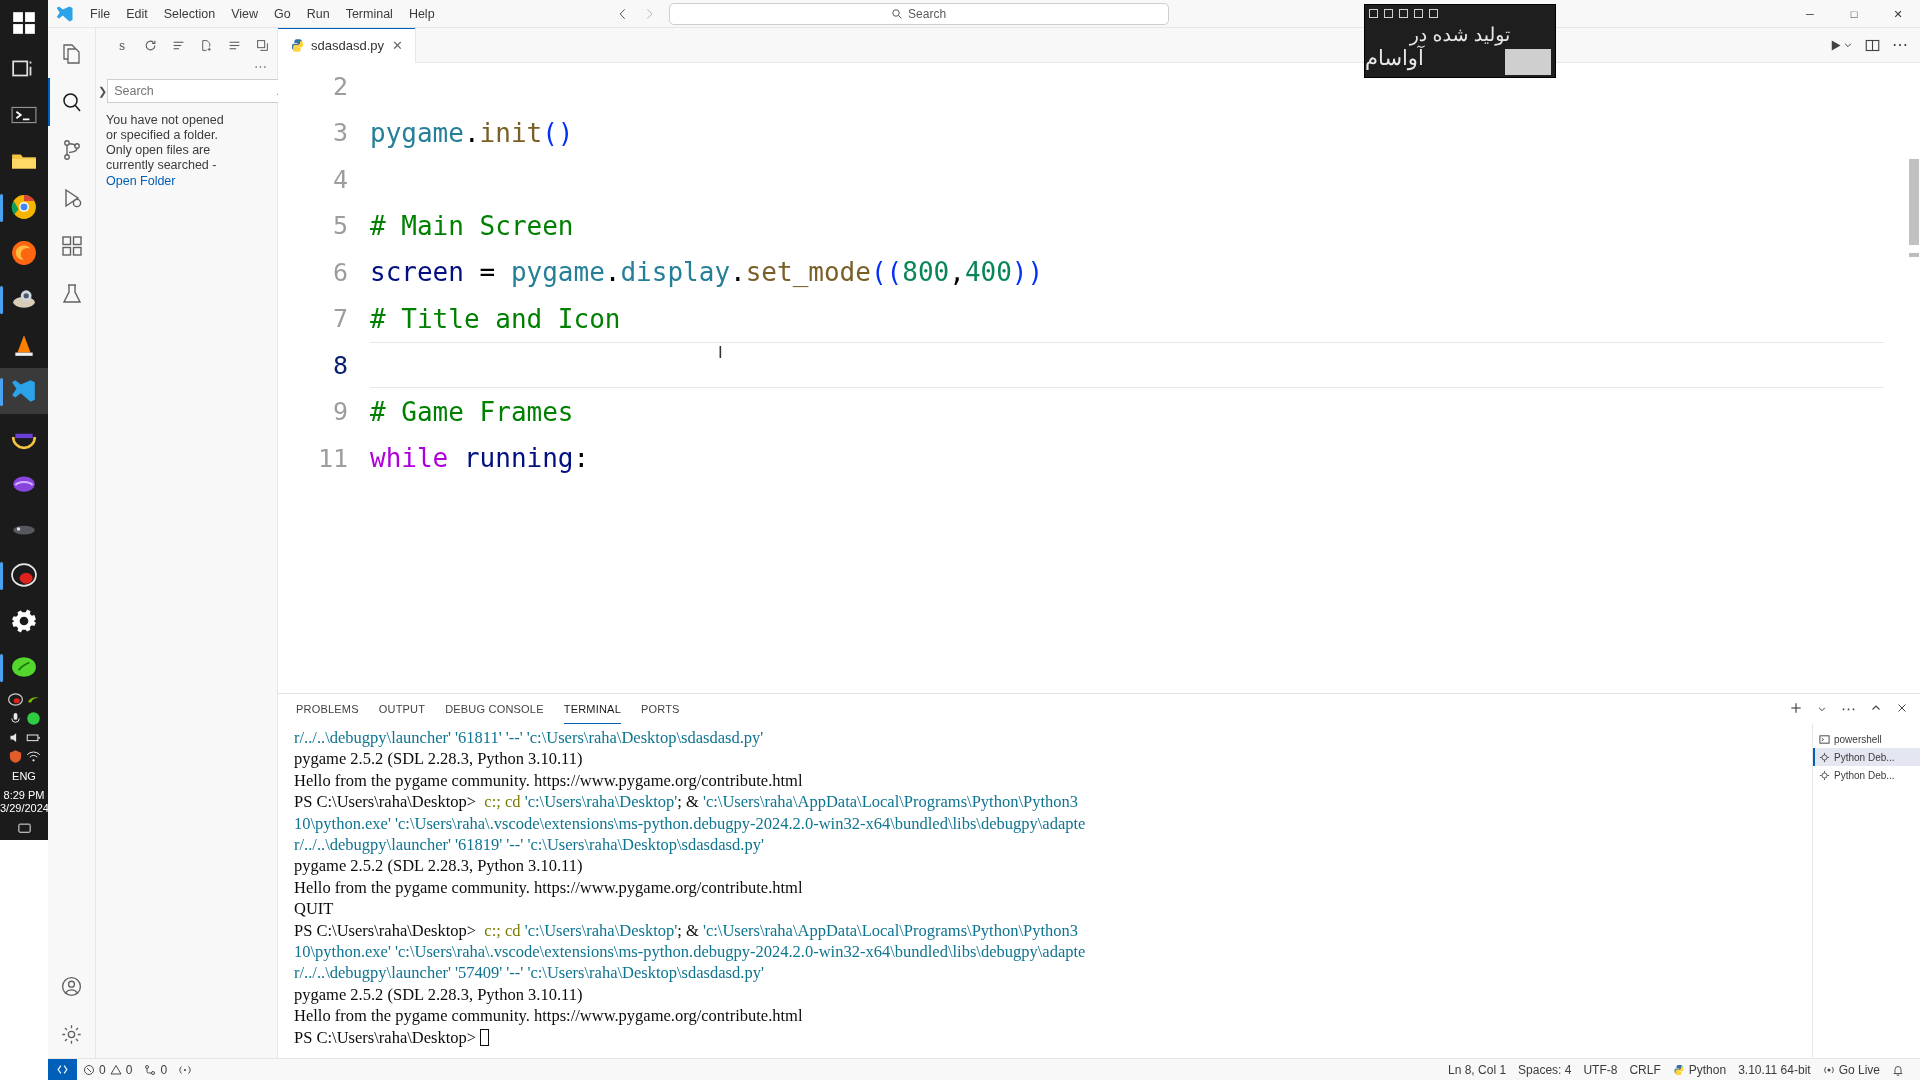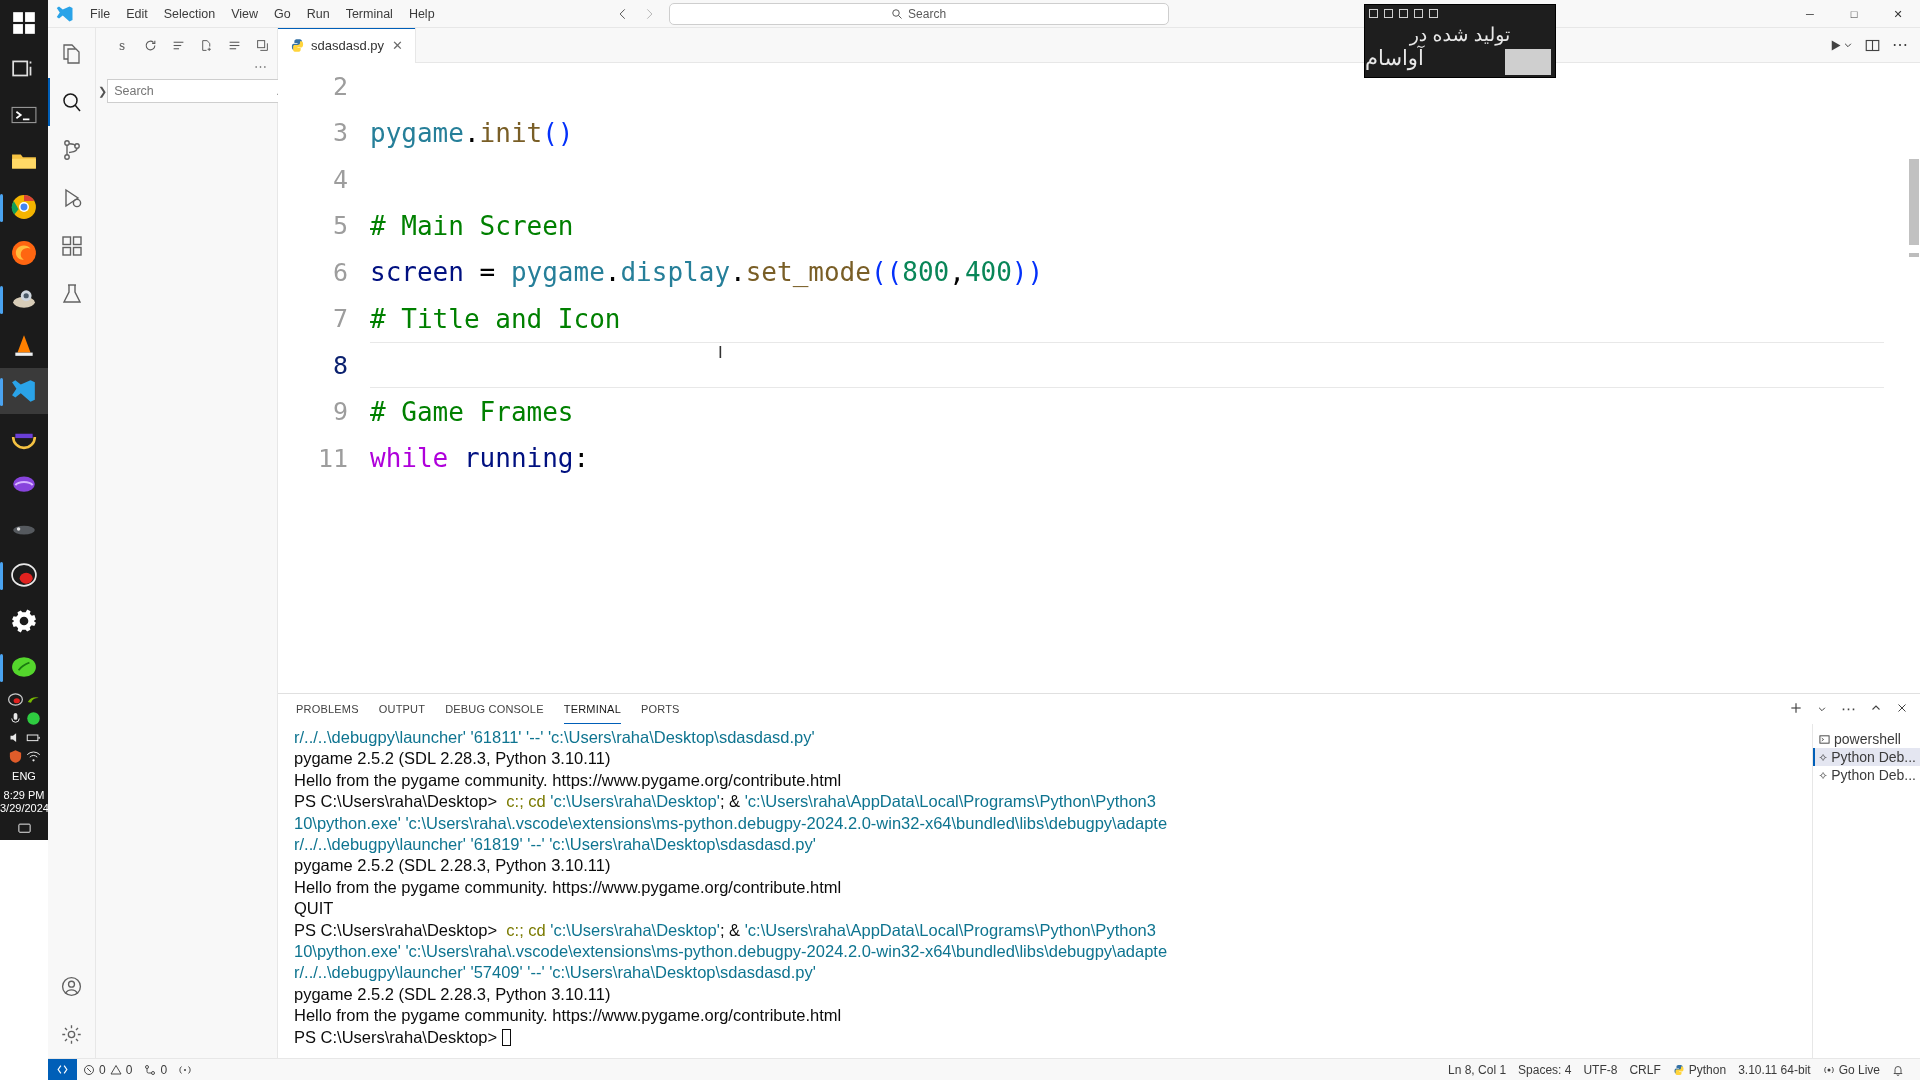--- a/index.html
+++ b/index.html
@@ -115,30 +115,30 @@
     flex-shrink:0; }
   .ptab { font-size:11px; letter-spacing:.2px; color:#424242; padding:0 10px;
     height:30px; line-height:30px; position:relative; text-transform:uppercase; }
   .ptab.active { color:#1a1a1a; }
   .ptab.active::after { content:""; position:absolute; left:10px; right:10px;
     bottom:0; height:1px; background:#005fb8; }
   #panel-actions { margin-left:auto; display:flex; align-items:center; gap:14px;
     padding-right:12px; color:#424242; font-size:13px; }
   #panel-body { flex:1; display:flex; min-height:0; }
   #term { flex:1; padding:3px 0 0 16px; overflow:hidden; min-width:0; }
-  .tline { font-family:Liberation Sans, sans-serif; font-size:16.5px;
+  .tline { font-family:Liberation Serif, serif; font-size:16.5px;
     line-height:21.4px; white-space:pre; color:#0c0c0c; }
   .tk-path { color:#0e7490; }
   .tk-cmd  { color:#7a7a00; }
   .tk-plain{ color:#0c0c0c; }
   .cursor-blk { display:inline-block; width:9px; height:17px; border:1px solid #0c0c0c;
     vertical-align:-3px; }
   #termtabs { width:108px; border-left:1px solid #e7e7e7; padding:6px 0 0 0;
     flex-shrink:0; }
-  .ttab { display:flex; align-items:center; gap:4px; font-size:14px; color:#3b3b3b;
+  .ttab { display:flex; align-items:center; gap:4px; font-size:10px; color:#3b3b3b;
     height:18px; padding:0 4px 0 6px; position:relative; white-space:nowrap;
     overflow:hidden; }
   .ttab.active { background:#e4e6f1; }
   .ttab.active::before { content:""; position:absolute; left:0; top:0; bottom:0;
     width:2px; background:#005fb8; }
 
   
   #statusbar { height:22px; background:#f8f8f8; border-top:1px solid #e7e7e7;
     display:flex; align-items:center; flex-shrink:0; font-size:12px; color:#3b3b3b; }
   #sb-left { display:flex; align-items:center; }
@@ -456,20 +456,27 @@
       </div>
       <div id="sb-dots">⋯</div>
       <div id="sb-searchrow">
         <div id="sb-chevron">❯</div>
         <div id="sb-input">
           <input type="text" placeholder="Search" style="">
           <span class="sb-opt">Aa</span>
           <span class="sb-opt" style="text-decoration:underline;">ab</span>
           <span class="sb-opt">.*</span>
         </div>
+      </div>
+      <div id="sb-msg">
+        <div>You have not opened</div>
+        <div>or specified a folder.</div>
+        <div>Only open files are</div>
+        <div>currently searched -</div>
+        <a href="#">Open Folder</a>
       </div>
     </div>
 
     <div id="editorarea">
       <div id="tabsrow">
         <div class="tab active">
           <svg width="15" height="15" viewBox="0 0 24 24">
             <path d="M12 2c-3 0-5 1-5 3v3h5v1H6c-2 0-3 2-3 5s1 5 3 5h2v-3c0-2 2-3 4-3h4c2 0 3-1 3-3V5c0-2-2-3-5-3z" fill="#3572A5"></path>
             <path d="M12 22c3 0 5-1 5-3v-3h-5v-1h6c2 0 3-2 3-5s-1-5-3-5h-2v3c0 2-2 3-4 3H8c-2 0-3 1-3 3v5c0 2 2 3 5 3z" fill="#FFD43B"></path>
           </svg>

